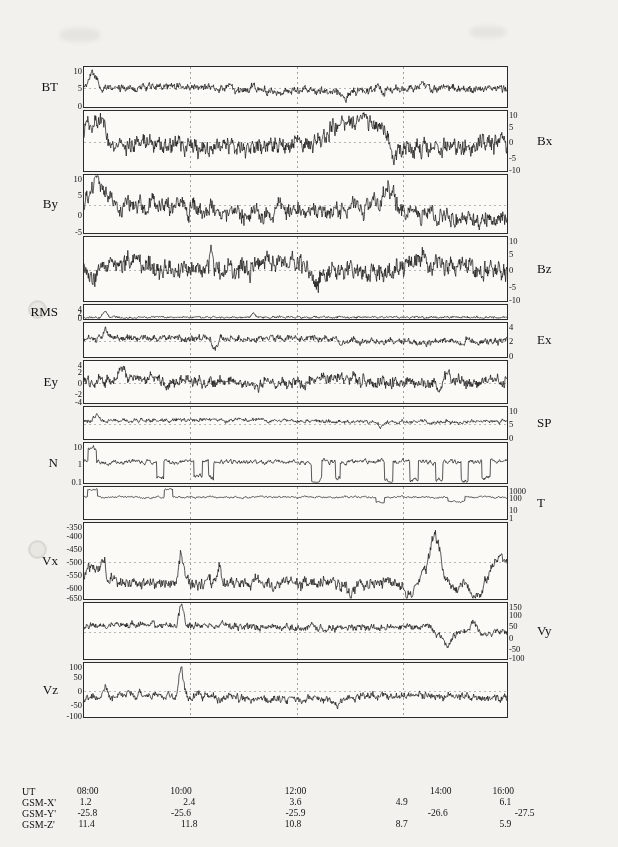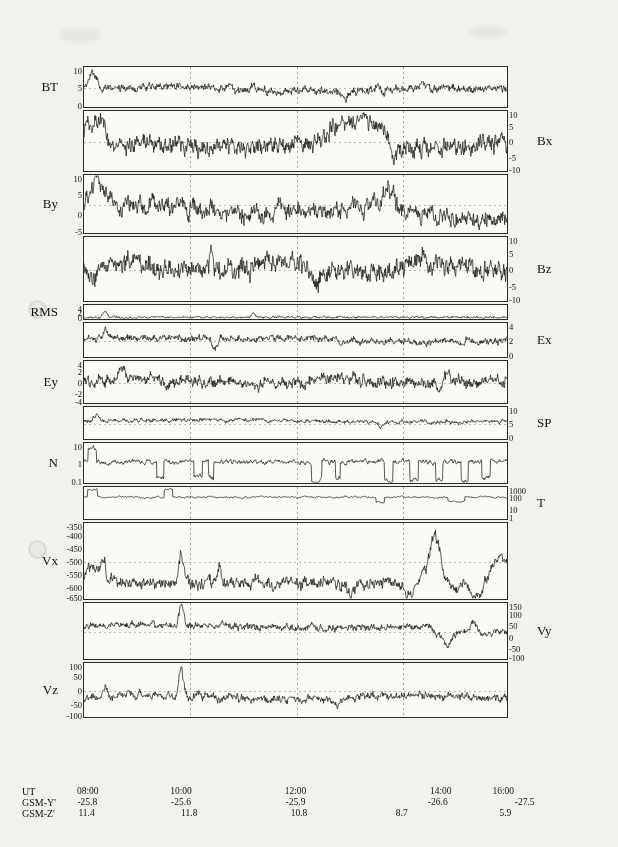--- a/index.html
+++ b/index.html
@@ -393,30 +393,38 @@
   <div id="axis">
       <div class="row">
         <div class="rowlab">UT</div>
         <div class="cell" style="left: 73px; transform: translateX(-28%);">08:00</div>
         <div class="cell" style="left: 171px;">10:00</div>
         <div class="cell" style="left: 285.5px;">12:00</div>
         <div class="cell" style="left: 391.75px; margin-left: 39px;">14:00</div>
         <div class="cell" style="left: 498px; transform: translateX(-72%);">16:00</div>
       </div>
       <div class="row">
+        <div class="rowlab">GSM-X'</div>
+        <div class="cell" style="left: 73px; transform: translateX(-28%);">1.2</div>
+        <div class="cell" style="left: 179.25px;">2.4</div>
+        <div class="cell" style="left: 285.5px;">3.6</div>
+        <div class="cell" style="left: 391.75px;">4.9</div>
+        <div class="cell" style="left: 498px; transform: translateX(-72%);">6.1</div>
+      </div>
+      <div class="row">
         <div class="rowlab">GSM-Y'</div>
         <div class="cell" style="left: 73px; transform: translateX(-28%);">-25.8</div>
         <div class="cell" style="left: 171px;">-25.6</div>
         <div class="cell" style="left: 285.5px;">-25.9</div>
         <div class="cell" style="left: 391.75px; margin-left: 36px;">-26.6</div>
         <div class="cell" style="left: 498px; transform: translateX(-72%); margin-left: 21px;">-27.5</div>
       </div>
       <div class="row">
         <div class="rowlab">GSM-Z'</div>
         <div class="cell" style="left: 73px; transform: translateX(-28%);">11.4</div>
         <div class="cell" style="left: 179.25px;">11.8</div>
-        <div class="cell" style="left: 289px;">10.8</div>
+        <div class="cell" style="left: 283px;">10.8</div>
         <div class="cell" style="left: 391.75px;">8.7</div>
         <div class="cell" style="left: 498px; transform: translateX(-72%);">5.9</div>
       </div>
     </div>
 
 </div>
 
 </body></html>

